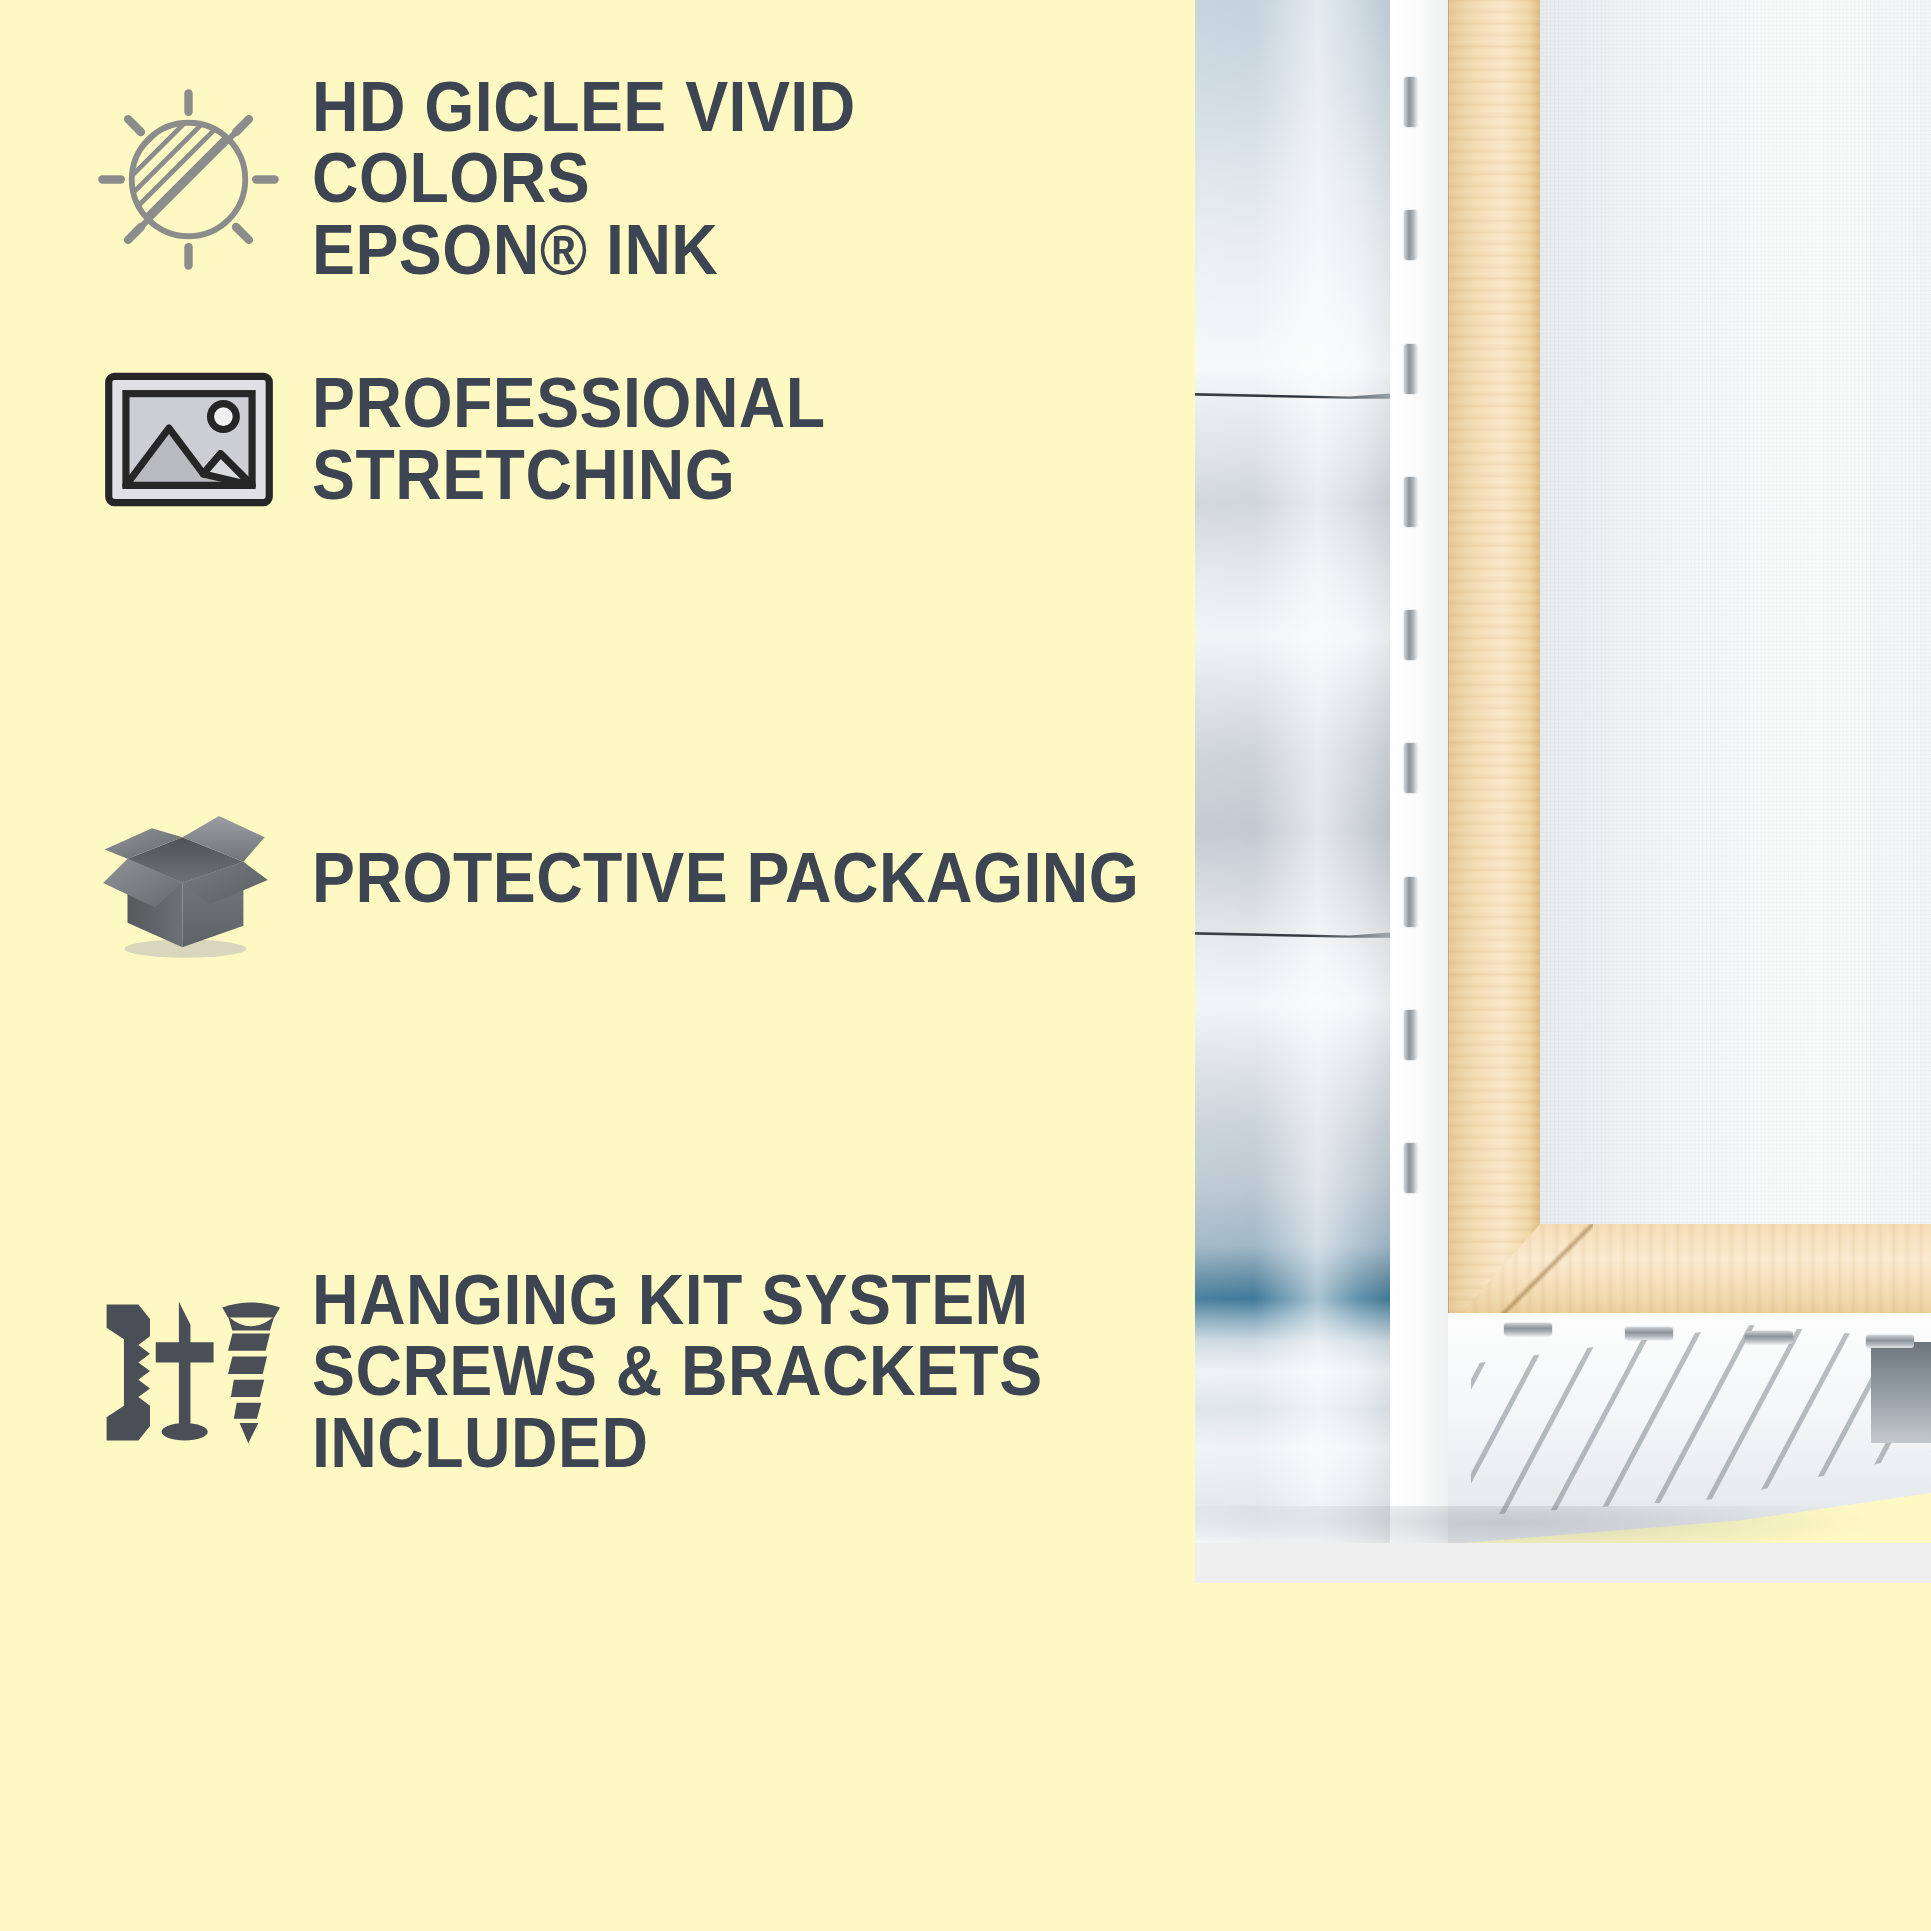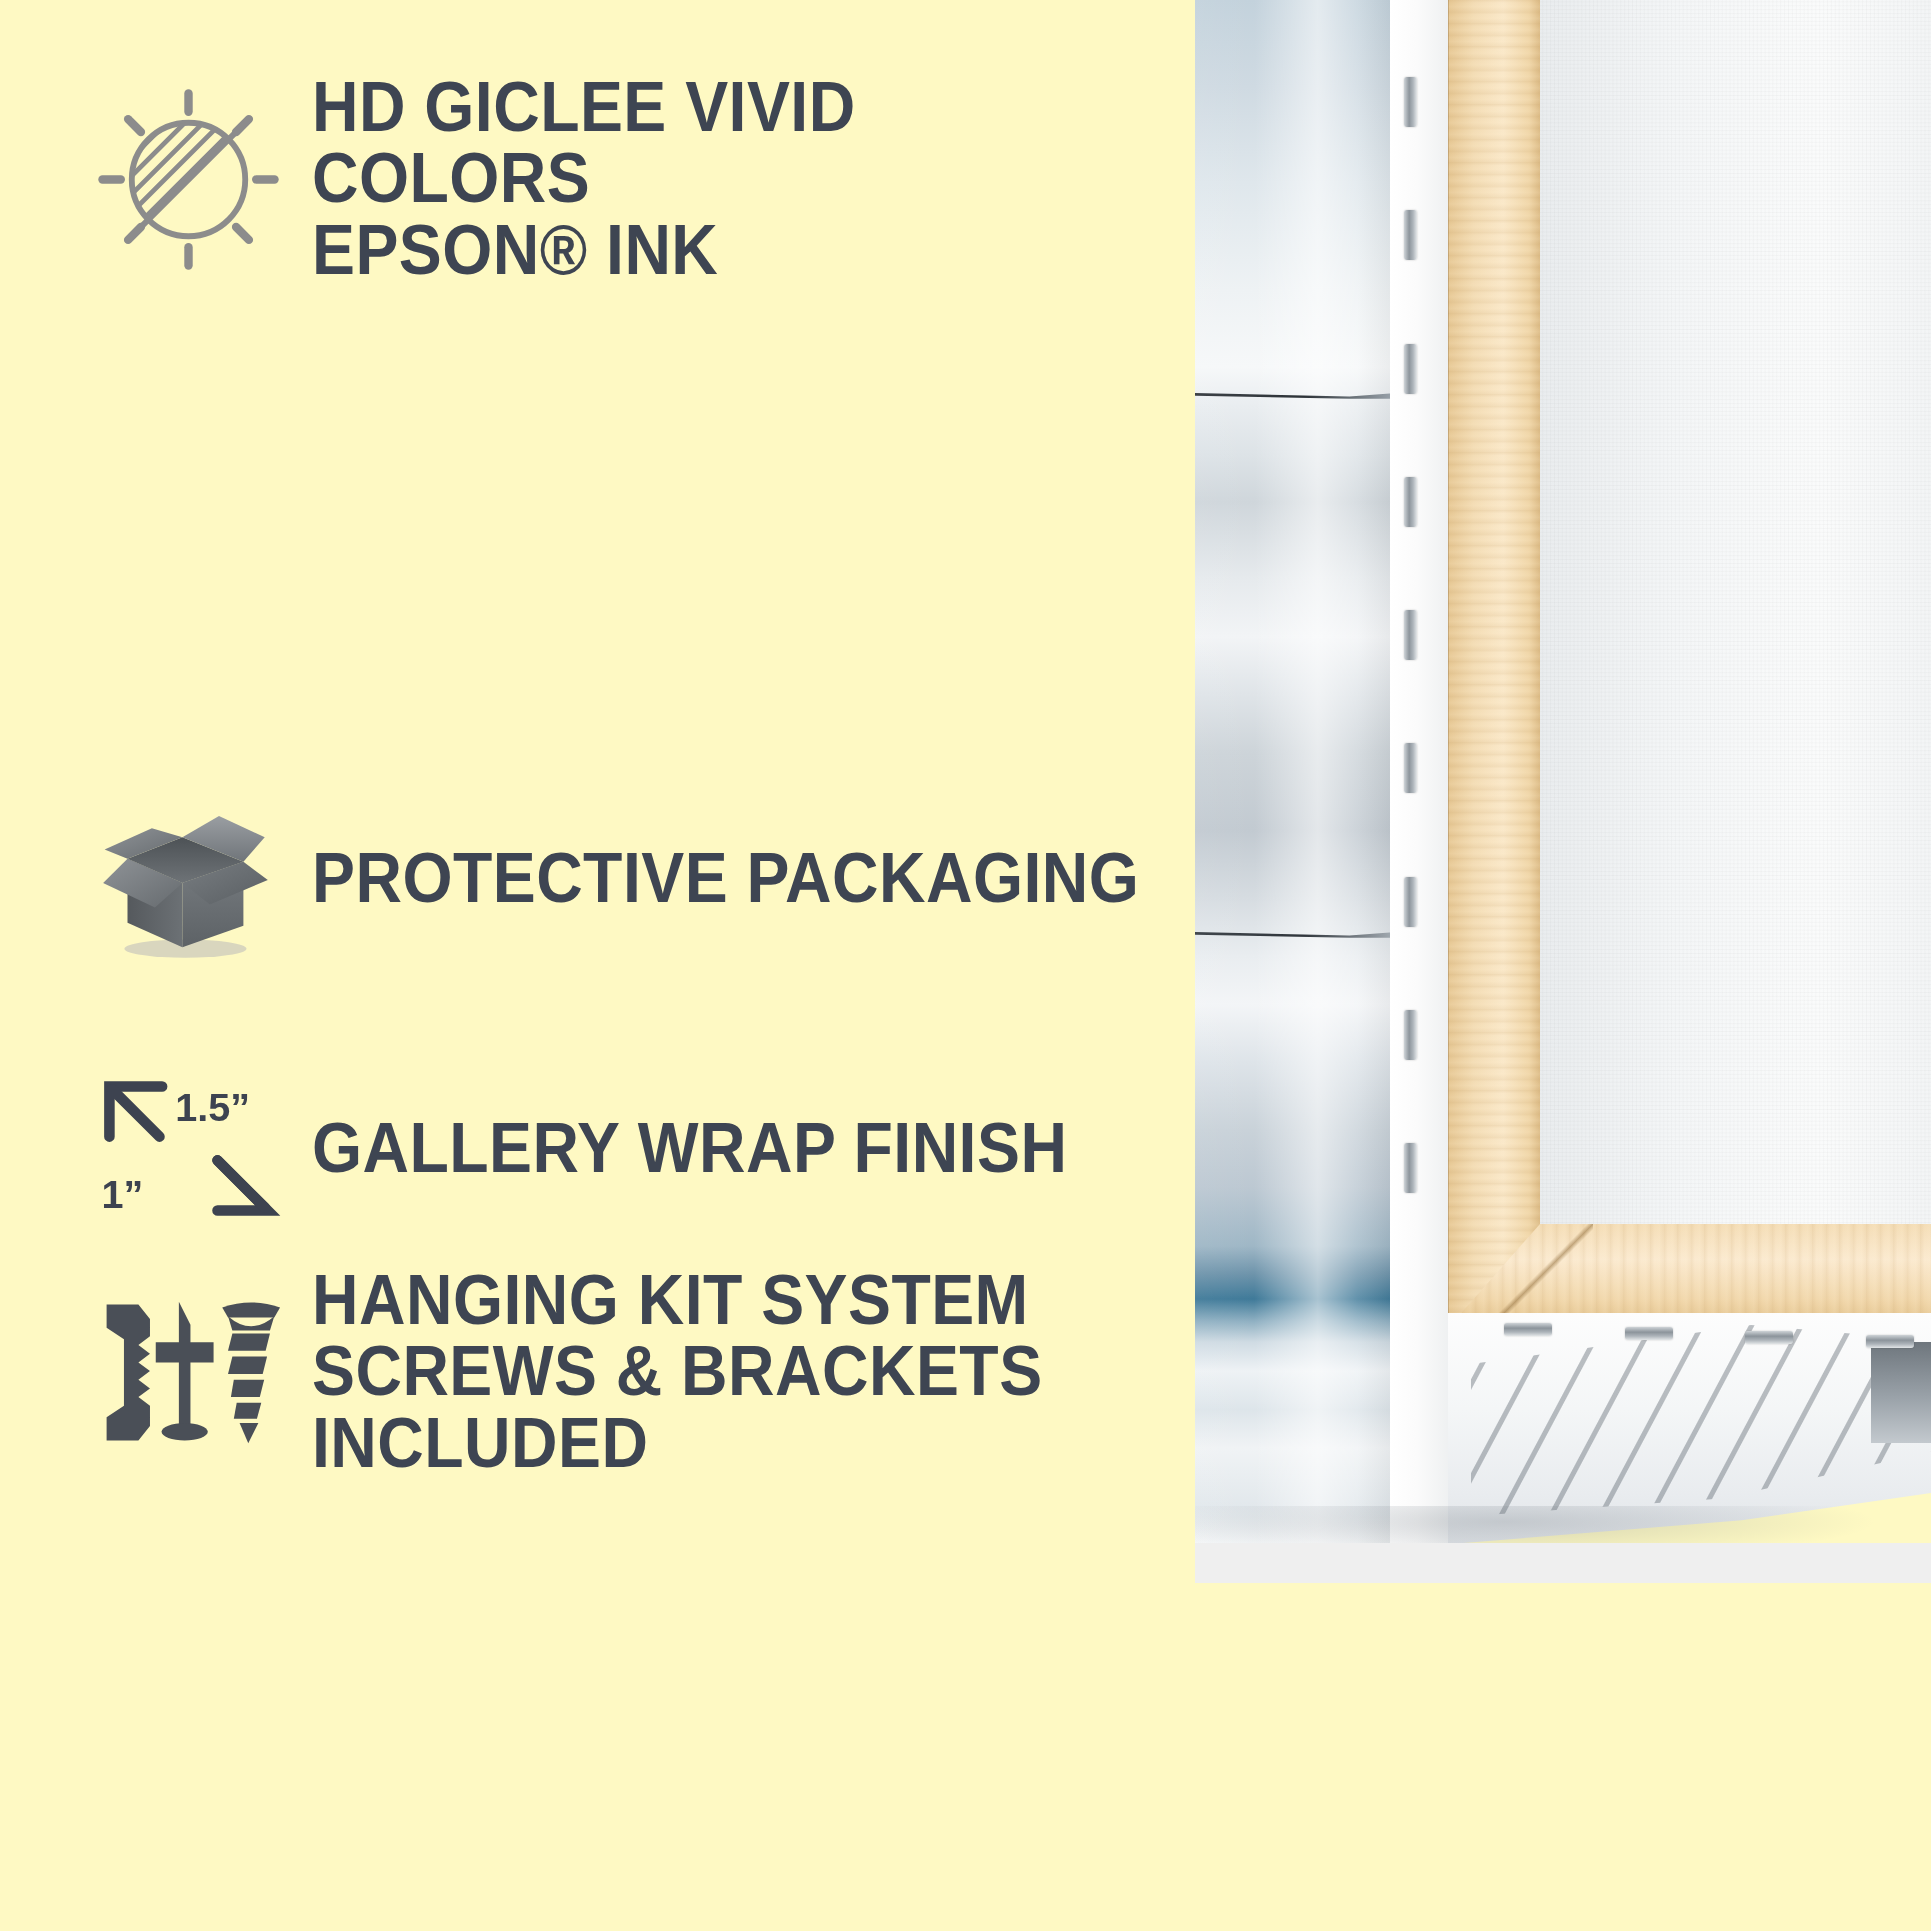--- a/index.html
+++ b/index.html
@@ -264,20 +264,32 @@
               <line x1="83" y1="17" x2="76" y2="24"></line>
               <line x1="24" y1="76" x2="17" y2="83"></line>
             </g>
           </g>
         </svg>
       </div>
       <div class="feature-text">HD GICLEE VIVID COLORS
 EPSON® INK</div>
     </div>
 
+    <div class="feature-row row-1">
+      <div class="feature-icon">
+        <svg width="172" height="145" viewBox="0 0 120 100">
+          <rect x="4" y="6" width="112" height="88" rx="4" fill="#e0e0e4" stroke="#262626" stroke-width="5"></rect>
+          <rect x="16" y="18" width="88" height="64" fill="#cdced4" stroke="#262626" stroke-width="5"></rect>
+          <circle cx="84" cy="34" r="9" fill="#f0f0f2" stroke="#262626" stroke-width="5"></circle>
+          <path d="M16 82 L46 42 L70 74 L82 60 L104 82 Z" fill="#b9bac0" stroke="#262626" stroke-width="5" stroke-linejoin="round"></path>
+          <path d="M70 74 L82 60 L104 82 Z" fill="#d9dade" stroke="#262626" stroke-width="5" stroke-linejoin="round"></path>
+        </svg>
+      </div>
+      <div class="feature-text">PROFESSIONAL STRETCHING</div>
+    </div>
 
 
     <div class="feature-row row-3">
       <div class="feature-icon">
         <svg width="183" height="169" viewBox="0 0 120 110">
           <defs>
             <linearGradient id="bxFront" x1="0" y1="0" x2="0" y2="1">
               <stop offset="0" stop-color="#777c80"></stop>
                 <stop offset="1" stop-color="#5d6266"></stop>
             </linearGradient>
@@ -308,35 +320,20 @@
           <polygon points="20,42 56,28 96,44 56,58" fill="url(#bxInner)"></polygon>
           <polygon points="5,36 36,22 56,28 20,42" fill="url(#bxFlapL)"></polygon>
           <polygon points="56,28 80,14 110,28 96,44" fill="url(#bxFlapT)"></polygon>
           <polygon points="20,42 56,58 38,74 4,58" fill="url(#bxFlapL)"></polygon>
           <polygon points="56,58 96,44 112,56 74,72" fill="url(#bxFlapR)"></polygon>
         </svg>
       </div>
       <div class="feature-text">PROTECTIVE PACKAGING</div>
     </div>
 
-    <div class="feature-row row-4">
-      <div class="feature-icon">
-        <svg width="193" height="145" viewBox="0 0 140 110">
-          <g stroke="#3d4350" stroke-width="8" stroke-linecap="round" fill="none">
-            <path d="M10 46 L10 8 L50 8"></path>
-            <path d="M12 10 L48 46"></path>
-            <path d="M92 64 L130 102 L92 102"></path>
-            <path d="M128 100 L92 64"></path>
-          </g>
-          <text x="60" y="34" font-family="Liberation Sans, sans-serif" font-size="30" font-weight="700" fill="#3d4350">1.5”</text>
-          <text x="4" y="100" font-family="Liberation Sans, sans-serif" font-size="30" font-weight="700" fill="#3d4350">1”</text>
-        </svg>
-      </div>
-      <div class="feature-text">GALLERY WRAP FINISH</div>
-    </div>
 
     <div class="feature-row row-5">
       <div class="feature-icon">
         <svg width="188" height="159" viewBox="0 0 130 110">
           <g fill="#4a4f57">
 
             <path d="M8 8 L30 8 L38 18 L38 30
                      L30 36 L38 42 L30 48 L38 54 L30 60 L38 66 L30 72 L38 78
                      L38 92 L30 102 L8 102 L8 86 L20 78 L20 32 L8 24 Z"></path>
 

